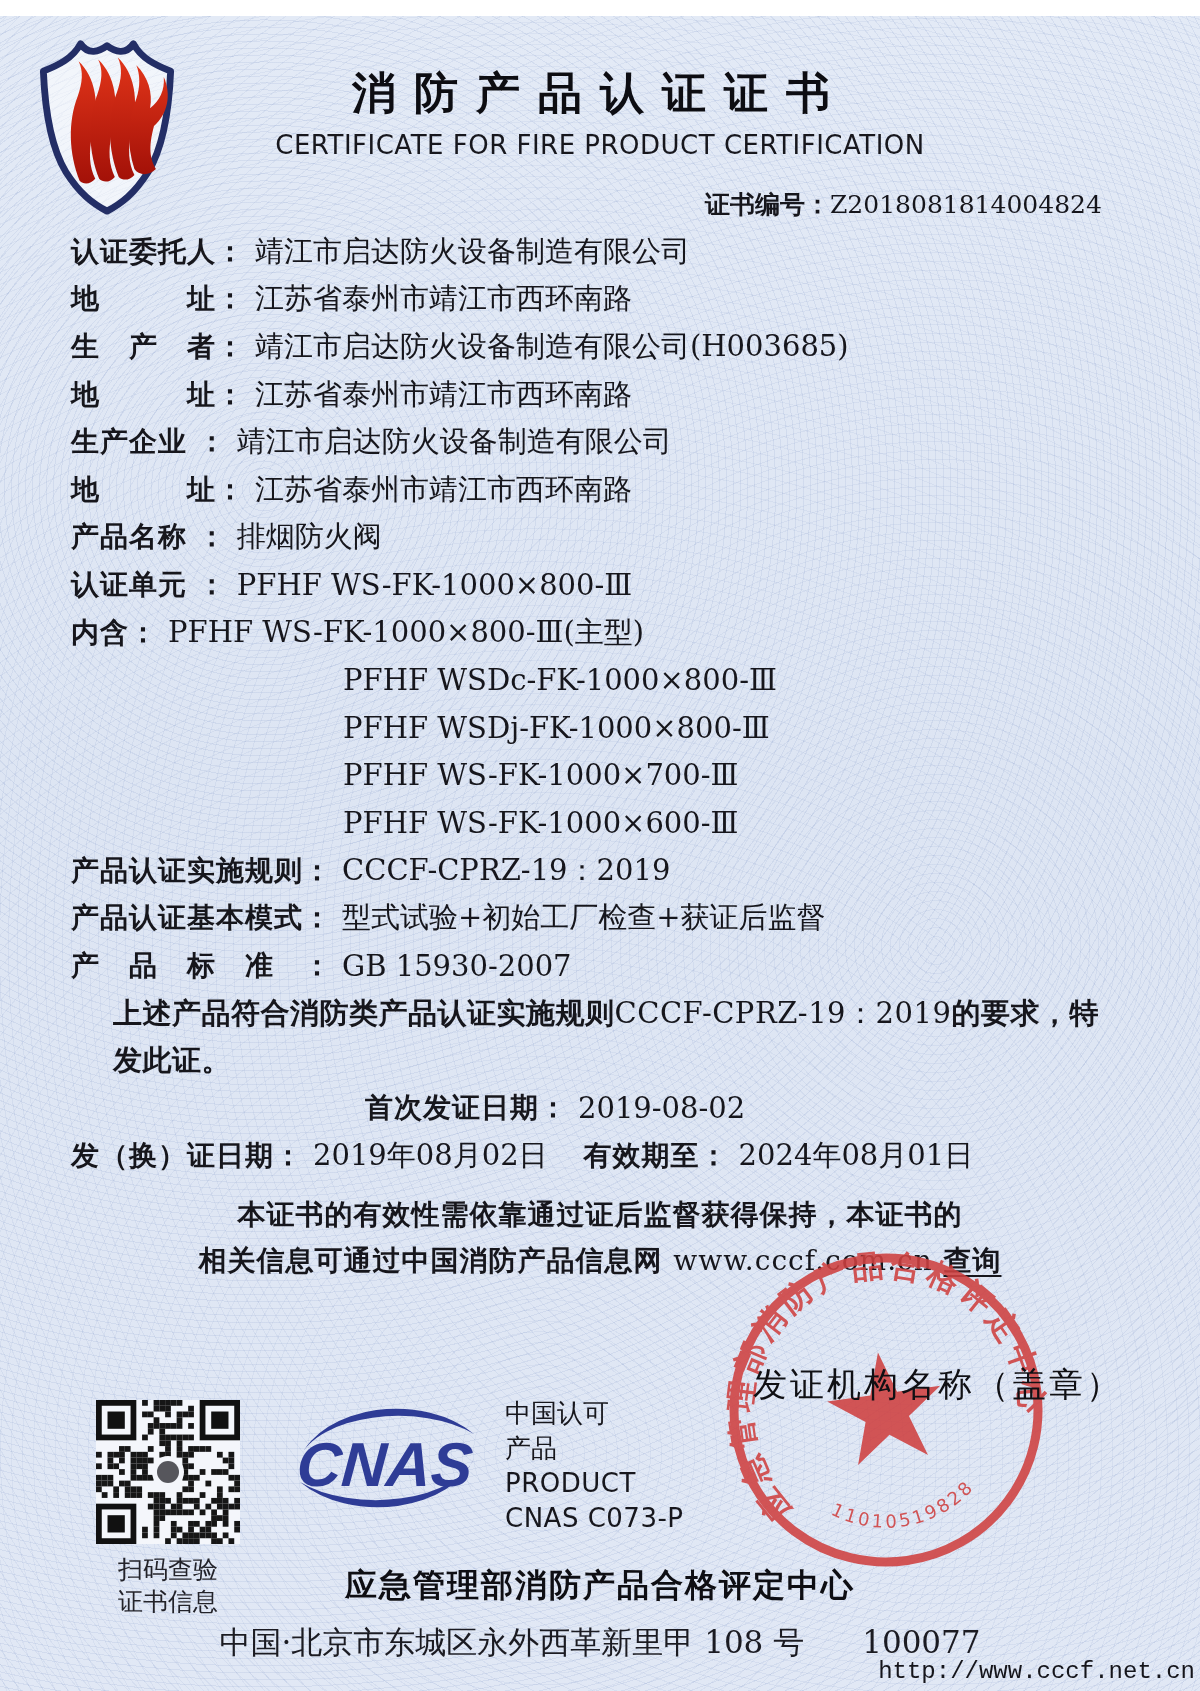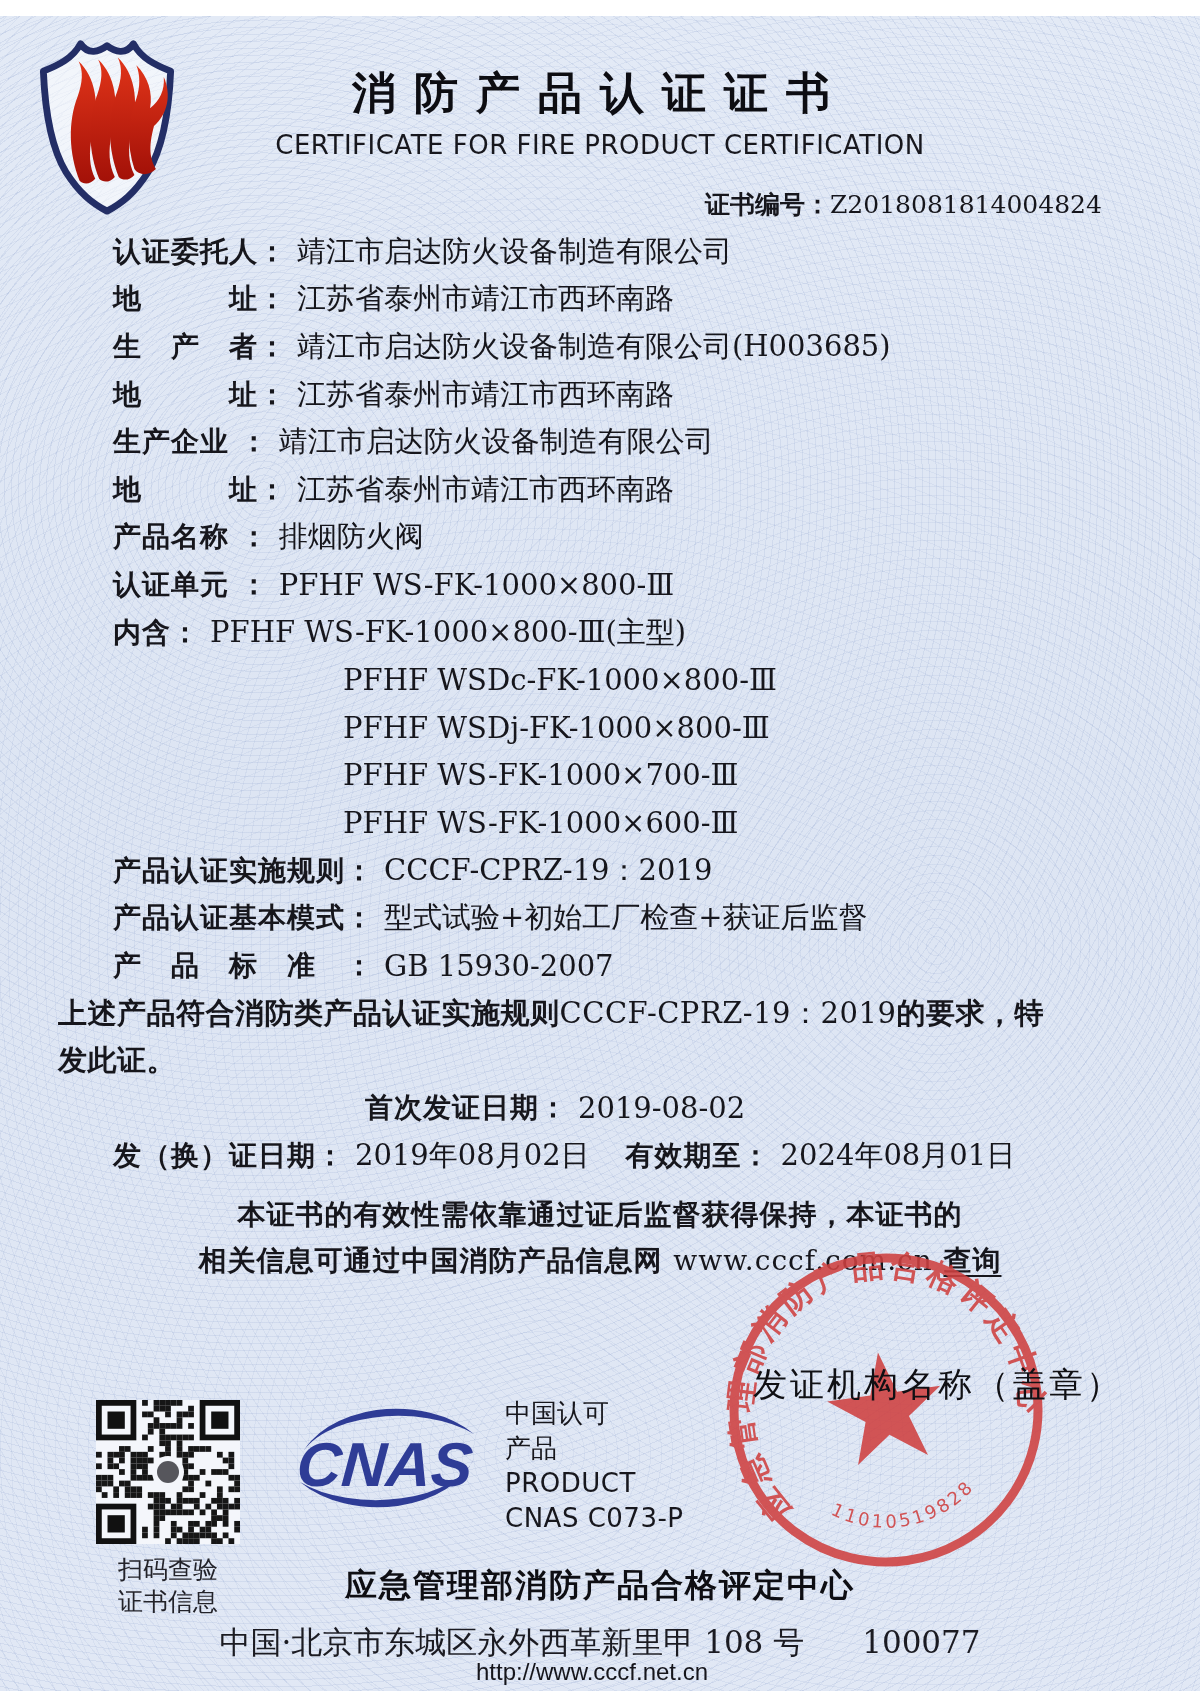--- a/index.html
+++ b/index.html
@@ -28,27 +28,27 @@
     font-size:26px;font-weight:500;letter-spacing:.5px;color:#17171d;
     transform:scaleY(1.05);
   }
   .certno{
     position:absolute;top:172px;left:705px;
     font-size:25px;font-family:"DejaVu Serif","Liberation Serif",serif;
   }
   .certno .lbl{font-family:"DejaVu Sans","Liberation Sans",sans-serif;}
   
   .body{position:absolute;left:0;top:212px;width:1200px;}
-  .row{padding-left:113px;height:47.6px;display:flex;align-items:center;white-space:nowrap;}
+  .row{padding-left:71px;height:47.6px;display:flex;align-items:center;white-space:nowrap;}
   .row .lbl{font-weight:bold;font-size:28px;letter-spacing:1px;flex:none;}
   .row .val{font-family:"DejaVu Serif","Liberation Serif",serif;font-size:29px;margin-left:10px;}
   .row.neihan{}
   .row.model{padding-left:333px;}
   .para{
-    padding-left:58px;width:1000px;
+    padding-left:113px;width:1000px;
     font-size:29px;font-weight:bold;line-height:47.6px;letter-spacing:.5px;
   }
   .para .code{font-family:"DejaVu Serif","Liberation Serif",serif;font-weight:normal;}
   .row.first-issue{padding-left:365px;}
   .row.issue-row .val{margin-right:36px;}
   .notice{margin-top:12px;text-align:center;font-size:28px;font-weight:bold;line-height:46px;letter-spacing:1px;}
   .notice .url{font-family:"DejaVu Serif","Liberation Serif",serif;font-weight:normal;}
   .notice .q{text-decoration:underline;text-underline-offset:5px;}
   
   .qr-wrap{position:absolute;left:93px;top:1384px;width:150px;text-align:center;}
@@ -60,22 +60,22 @@
   .stamp{position:absolute;left:718px;top:1226px;width:336px;height:336px;transform:rotate(-8deg);opacity:.88;}
   .org-label{
     position:absolute;left:753px;top:1346px;z-index:3;
     font-size:34px;letter-spacing:3px;color:#101014;font-weight:500;
   }
   .foot-org{position:absolute;left:0;right:0;top:1548px;text-align:center;
     font-size:32px;font-weight:bold;letter-spacing:2px;color:#0e0e13;}
   .foot-addr{position:absolute;left:0;right:0;top:1606px;text-align:center;
     font-size:31px;font-family:"DejaVu Serif","Liberation Serif",serif;color:#1b1b22;}
   .foot-addr .gap{display:inline-block;width:58px;}
-  .foot-url{position:absolute;left:0;right:16px;top:1642px;text-align:center;
-    font-size:24px;font-family:Liberation Sans, sans-serif;color:#15151b;}
+  .foot-url{position:absolute;left:0;right:5px;top:1642px;text-align:right;
+    font-size:24px;font-family:Liberation Mono, monospace;color:#15151b;}
   .bottom-edge{position:absolute;left:0;right:0;bottom:0;height:5px;
     background:linear-gradient(90deg,rgba(40,50,80,.15),rgba(30,38,66,.75) 45%,rgba(30,38,66,.8));}
 </style>
 </head>
 <body>
 
 <div class="page">
 
   <svg class="logo" viewBox="0 0 160 190">
     <path d="M15,40 C30,34 45,27 53,12 C61,24 72,20 80,14 C88,20 99,24 107,12 C115,27 130,34 145,40

